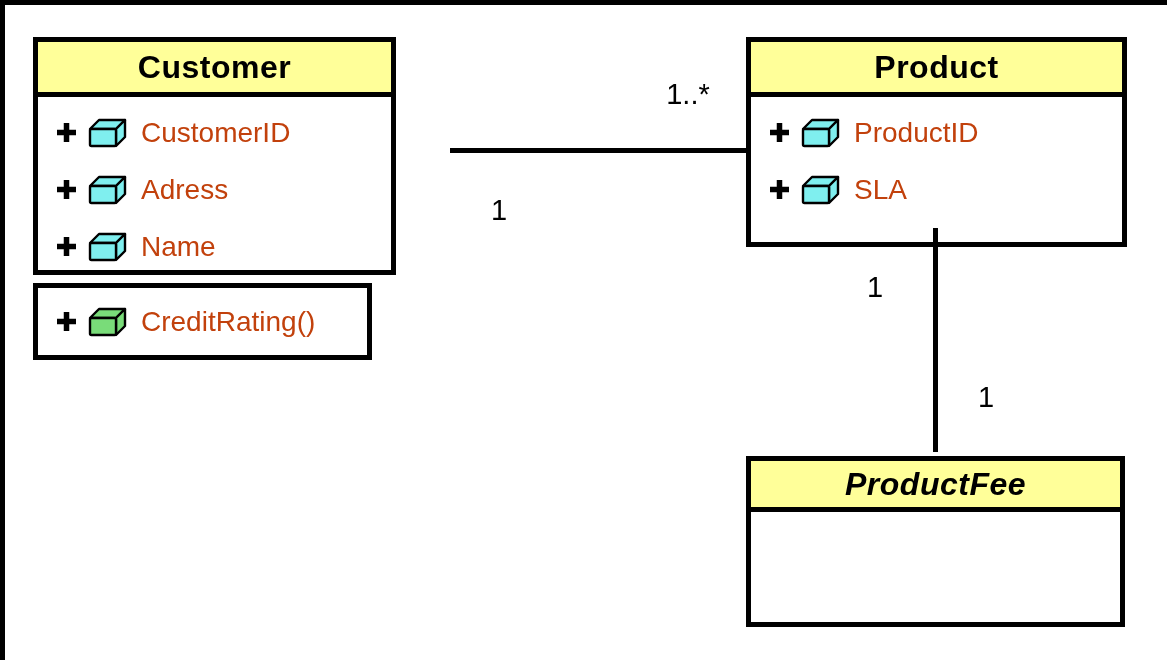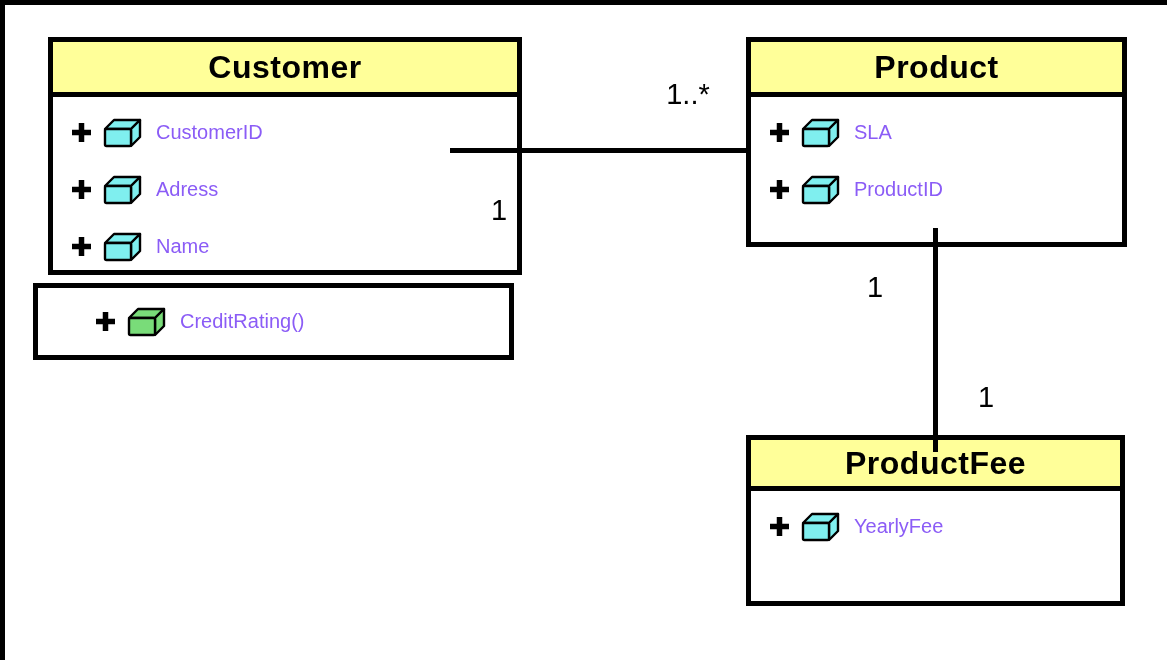--- a/index.html
+++ b/index.html
@@ -79,22 +79,22 @@
     margin-right: 13px;
   }
   .cube-icon .face {
     stroke: #000000;
     stroke-width: 2.4;
     stroke-linejoin: round;
   }
   .cube-attr .face { fill: #7FEFEF; }
   .cube-method .face { fill: #79DC79; }
   .member-label {
-    font-size: 20px;
-    color: #8b5cf6;
+    font-size: 28px;
+    color: #c2410c;
     white-space: nowrap;
   }
   .assoc-line {
     position: absolute;
     background: #000000;
   }
   .mult-label {
     position: absolute;
     transform: translate(-50%, -50%);
     font-size: 29px;
@@ -103,21 +103,21 @@
   }
 </style>
 </head>
 <body>
 
 <div class="canvas">
 
   <div class="frame-top"></div>
   <div class="frame-left"></div>
 
-  <div class="classbox" style="left:48px; top:37px; width:474px; height:238px;">
+  <div class="classbox" style="left:33px; top:37px; width:363px; height:238px;">
     <div class="class-header">
       <span class="class-title">Customer</span>
     </div>
     <div class="compartment">
 
       <div class="member-row">
         <svg class="plus-icon" width="23" height="23" viewBox="0 0 23 23">
           <path d="M11.5 2 V21 M2 11.5 H21"></path>
         </svg>
         <svg class="cube-icon cube-attr" width="41" height="31" viewBox="0 0 41 31">
@@ -148,21 +148,21 @@
           <polygon class="face" points="3,12 12,3 38,3 29,12"></polygon>
           <polygon class="face" points="29,12 38,3 38,20 29,29"></polygon>
           <rect class="face" x="3" y="12" width="26" height="17" rx="1.5"></rect>
         </svg>
         <span class="member-label">Name</span>
       </div>
 
     </div>
   </div>
 
-  <div class="classbox methods-box" style="left:33px; top:283px; width:481px; height:77px;padding-left:39px;">
+  <div class="classbox methods-box" style="left:33px; top:283px; width:339px; height:77px;">
     <div class="member-row">
       <svg class="plus-icon" width="23" height="23" viewBox="0 0 23 23">
         <path d="M11.5 2 V21 M2 11.5 H21"></path>
       </svg>
       <svg class="cube-icon cube-method" width="41" height="31" viewBox="0 0 41 31">
         <polygon class="face" points="3,12 12,3 38,3 29,12"></polygon>
         <polygon class="face" points="29,12 38,3 38,20 29,29"></polygon>
         <rect class="face" x="3" y="12" width="26" height="17" rx="1.5"></rect>
       </svg>
       <span class="member-label">CreditRating()</span>
@@ -177,56 +177,41 @@
 
       <div class="member-row">
         <svg class="plus-icon" width="23" height="23" viewBox="0 0 23 23">
           <path d="M11.5 2 V21 M2 11.5 H21"></path>
         </svg>
         <svg class="cube-icon cube-attr" width="41" height="31" viewBox="0 0 41 31">
           <polygon class="face" points="3,12 12,3 38,3 29,12"></polygon>
           <polygon class="face" points="29,12 38,3 38,20 29,29"></polygon>
           <rect class="face" x="3" y="12" width="26" height="17" rx="1.5"></rect>
         </svg>
+        <span class="member-label">ProductID</span>
+      </div>
+
+      <div class="member-row">
+        <svg class="plus-icon" width="23" height="23" viewBox="0 0 23 23">
+          <path d="M11.5 2 V21 M2 11.5 H21"></path>
+        </svg>
+        <svg class="cube-icon cube-attr" width="41" height="31" viewBox="0 0 41 31">
+          <polygon class="face" points="3,12 12,3 38,3 29,12"></polygon>
+          <polygon class="face" points="29,12 38,3 38,20 29,29"></polygon>
+          <rect class="face" x="3" y="12" width="26" height="17" rx="1.5"></rect>
+        </svg>
         <span class="member-label">SLA</span>
       </div>
 
-      <div class="member-row">
-        <svg class="plus-icon" width="23" height="23" viewBox="0 0 23 23">
-          <path d="M11.5 2 V21 M2 11.5 H21"></path>
-        </svg>
-        <svg class="cube-icon cube-attr" width="41" height="31" viewBox="0 0 41 31">
-          <polygon class="face" points="3,12 12,3 38,3 29,12"></polygon>
-          <polygon class="face" points="29,12 38,3 38,20 29,29"></polygon>
-          <rect class="face" x="3" y="12" width="26" height="17" rx="1.5"></rect>
-        </svg>
-        <span class="member-label">ProductID</span>
-      </div>
-
-    </div>
-  </div>
-
-  <div class="classbox" style="left:746px; top:435px; width:379px; height:171px;">
+    </div>
+  </div>
+
+  <div class="classbox" style="left:746px; top:456px; width:379px; height:171px;font-style:italic;">
     <div class="class-header short">
       <span class="class-title">ProductFee</span>
-    </div>
-    <div class="compartment">
-
-      <div class="member-row">
-        <svg class="plus-icon" width="23" height="23" viewBox="0 0 23 23">
-          <path d="M11.5 2 V21 M2 11.5 H21"></path>
-        </svg>
-        <svg class="cube-icon cube-attr" width="41" height="31" viewBox="0 0 41 31">
-          <polygon class="face" points="3,12 12,3 38,3 29,12"></polygon>
-          <polygon class="face" points="29,12 38,3 38,20 29,29"></polygon>
-          <rect class="face" x="3" y="12" width="26" height="17" rx="1.5"></rect>
-        </svg>
-        <span class="member-label">YearlyFee</span>
-      </div>
-
     </div>
   </div>
 
   <div class="assoc-line" style="left:450px; top:148px; width:296px; height:5px;"></div>
   <div class="mult-label" style="left:688px; top:94px;">1..*</div>
   <div class="mult-label" style="left:499px; top:210px;">1</div>
 
   <div class="assoc-line" style="left:933px; top:228px; width:5px; height:224px;"></div>
   <div class="mult-label" style="left:875px; top:287px;">1</div>
   <div class="mult-label" style="left:986px; top:397px;">1</div>

